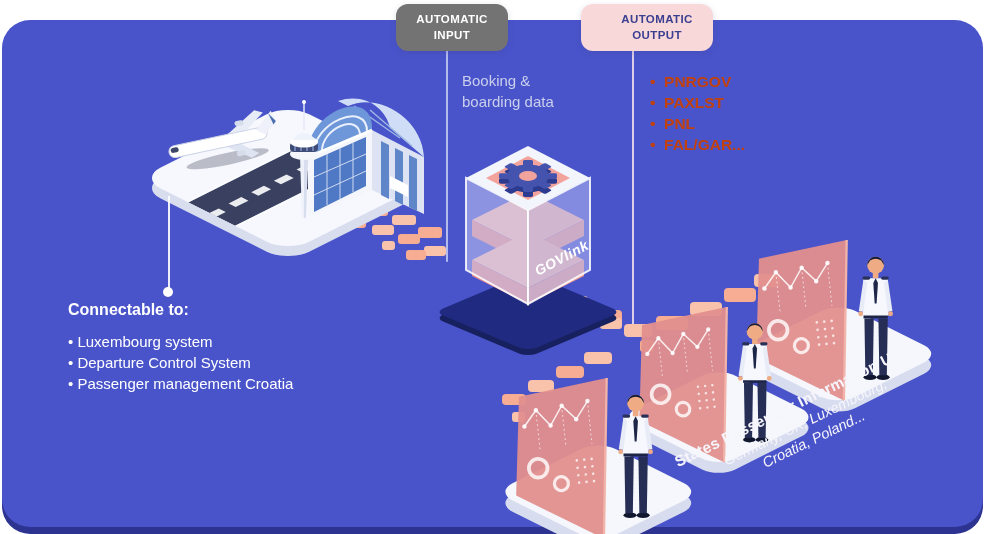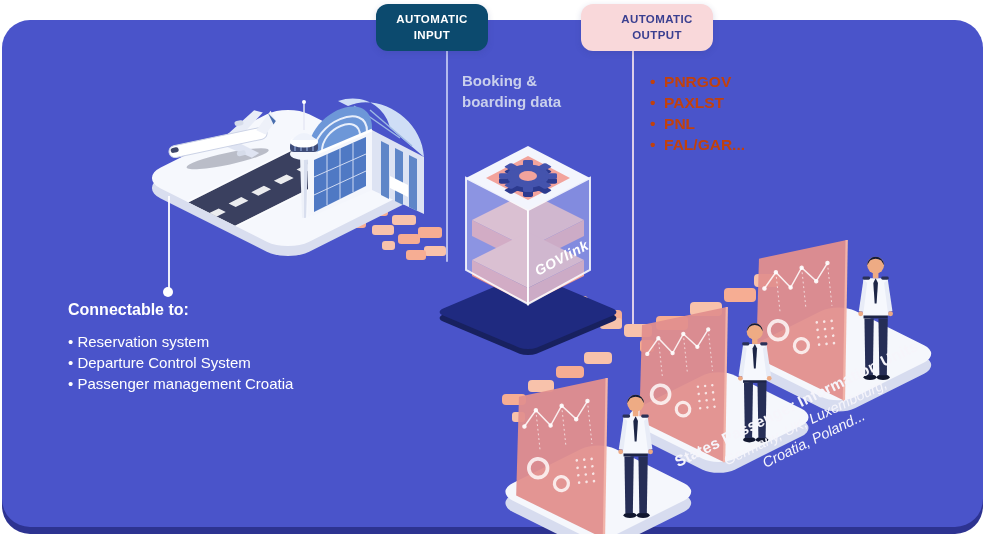--- a/index.html
+++ b/index.html
@@ -7,31 +7,31 @@
   .abs{position:absolute;}
 
   
   #panel-edge{left:2px;right:2px;top:26px;bottom:0;background:#2d3391;border-radius:28px;}
   #panel{left:2px;right:2px;top:20px;bottom:7px;background:#4a54ca;border-radius:28px;}
 
   
   .badge{top:4px;width:104px;padding:8px 4px;border-radius:12px;text-align:center;
          font-size:11.5px;font-weight:bold;letter-spacing:.4px;line-height:1.35;
          box-shadow:0 2px 6px rgba(50,55,130,.18);}
-  #badge-input{left:376px;background:#0c4a6e;color:#ffffff;}
+  #badge-input{left:396px;background:#737373;color:#ffffff;}
   #badge-output{left:581px;background:#f9d8da;color:#3a3f90;padding-left:24px;}
 
   
   .vline{width:2px;border-radius:2px;}
   #line-input{left:446px;top:50px;height:212px;background:#c6ccf4;opacity:.85;}
   #line-output{left:632px;top:50px;height:280px;background:#ecdcec;opacity:.9;}
 
   
   #booking-label{left:462px;top:70px;width:118px;color:#c9cfec;font-size:15px;
-                 font-weight:bold;line-height:1.42;}
+                 font-weight:normal;line-height:1.42;}
 
   
   ul.plain{list-style:none;margin:0;padding:0;}
   #output-list{left:650px;top:71px;color:#c2410c;font-size:15.5px;font-weight:bold;}
   #output-list li{line-height:21px;}
   #output-list li:before{content:"\2022\00a0\00a0";}
 
   
   #connector-line{left:168px;top:196px;width:2px;height:92px;background:rgba(255,255,255,.9);}
   #connector-dot{left:163px;top:287px;width:10px;height:10px;border-radius:50%;background:#ffffff;}
@@ -316,21 +316,21 @@
     <li>PAXLST</li>
     <li>PNL</li>
     <li>FAL/GAR...</li>
   </ul>
 
   <div id="connector-line" class="abs"></div>
   <div id="connector-dot" class="abs"></div>
   <div id="connectable" class="abs">
     <div class="head">Connectable to:</div>
     <ul class="plain">
-      <li>Reservation system</li>
+      <li>Luxembourg system</li>
       <li>Departure Control System</li>
       <li>Passenger management Croatia</li>
     </ul>
   </div>
 
   <div id="recipients" class="abs">
     <div class="t">States Passenger Information Units</div>
     <div class="s">Germany, UK, Luxembourg,</div>
     <div class="s">Croatia, Poland...</div>
   </div>

